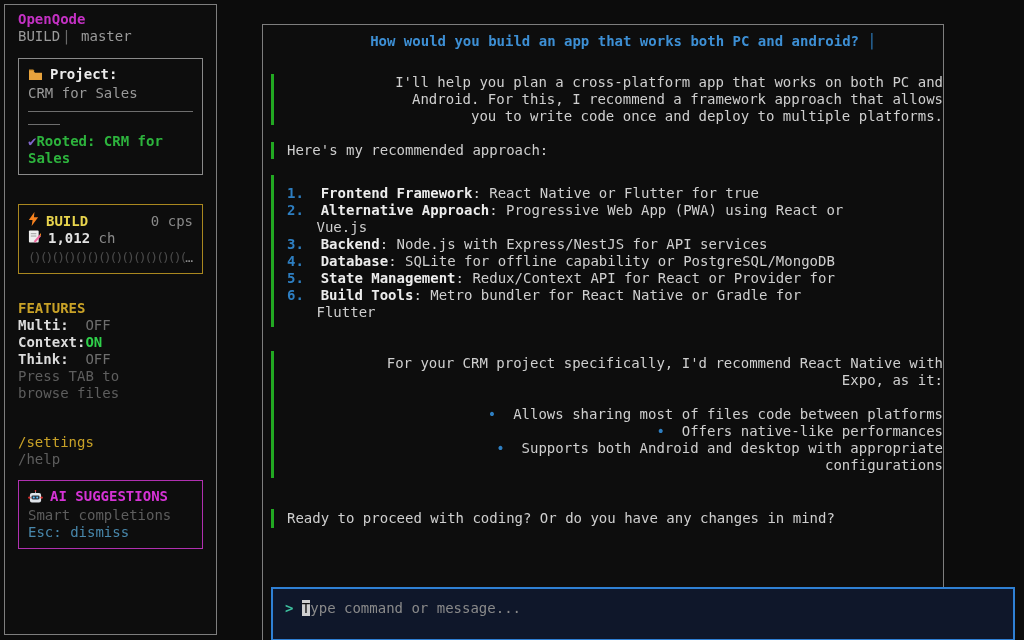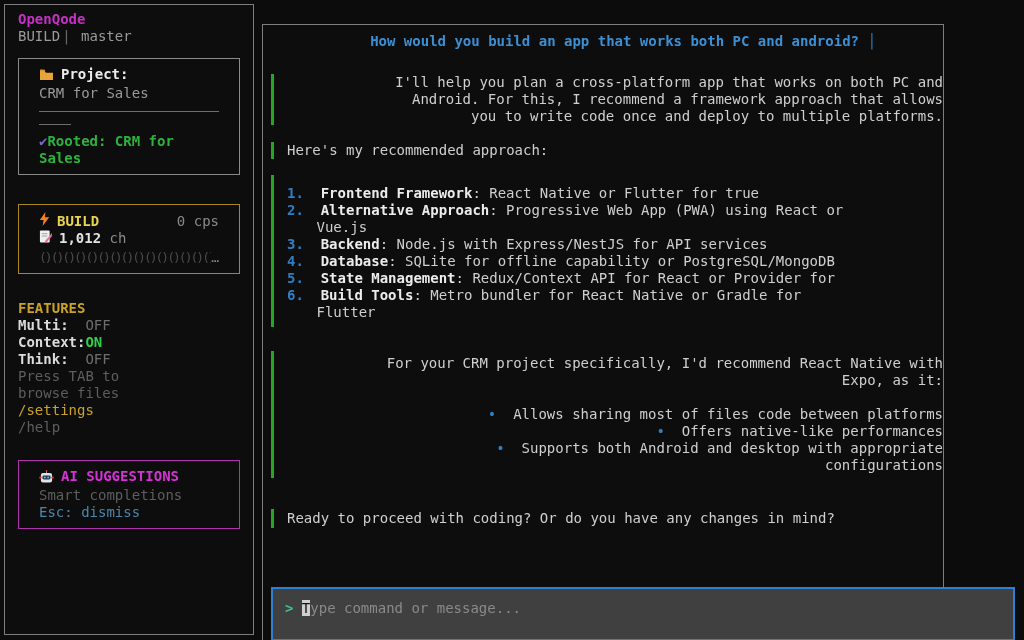--- a/index.html
+++ b/index.html
@@ -1,26 +1,26 @@
 <!DOCTYPE html>
 <html><head>
 <meta charset="utf-8">
 <style>
   * { margin:0; padding:0; box-sizing:border-box; }
   html,body { width:1024px; height:640px; background:#0c0c0c; overflow:hidden;
     font-family:"DejaVu Sans Mono","Liberation Mono",monospace; font-size:14px; line-height:17px; color:#cfcfcf; }
   .panel { position:absolute; top:4px; height:631px; border:1px solid #7e7e7e; background:#0d0d0d; }
-  .sidebar { left:4px; width:250px; padding:6px 13px; }
+  .sidebar { left:4px; width:213px; padding:6px 13px; }
   .main { left:262px; width:682px; padding:8px 0 0 0;margin-top:20px; }
 
   
   .app-title { color:#c431c4; font-weight:bold; }
   .app-subtitle { color:#9a9a9a; }
   .app-subtitle .divider { color:#6a6a6a; padding:0 2px; }
-  .box { border:1px solid #8a8a8a; padding:7px 20px; margin-top:13px; }
+  .box { border:1px solid #8a8a8a; padding:7px 9px; margin-top:13px; }
   .icon { display:inline-block; vertical-align:-2px; margin-right:7px; }
   .bold-white { color:#ececec; font-weight:bold; }
   .gray { color:#9a9a9a; }
   .dim { color:#5e5e5e; }
   .hr-full { border-top:1px solid #6e6e6e; margin:9px 0 12px 0; }
   .hr-short { border-top:1px solid #6e6e6e; width:32px; margin:0 0 8px 0; }
   .check { color:#8066cc; font-weight:bold; }
   .rooted { color:#2db33d; font-weight:bold; }
 
   .live-box { border-color:#a9871f; margin-top:29px; }
@@ -31,23 +31,23 @@
   .stat-unit { color:#8a8a8a; }
   .pattern-row { display:flex; color:#4a4a4a; font-size:13px; margin-top:2px; }
   .pattern { flex:1; overflow:hidden; white-space:nowrap; letter-spacing:-2px; }
   .pattern-end { color:#8a8a8a; letter-spacing:0; }
 
   .features { margin-top:26px; }
   .features-heading { color:#c9a227; font-weight:bold; }
   .toggle-label { color:#dcdcdc; font-weight:bold; }
   .toggle-off { color:#6e6e6e; }
   .toggle-on { color:#2fd04a; font-weight:bold; }
-  .cmd-hl { color:#c9a227; }
+  .cmd-hl { color:#c9a227;margin-top:32px; }
 
-  .ai-box { border-color:#b030b0; margin-top:24px; }
+  .ai-box { border-color:#b030b0; margin-top:12px; }
   .ai-heading { color:#d633d6; font-weight:bold; }
   .hint-blue { color:#4887ab; }
 
   
   .question-row { text-align:center; color:#3d8fd4; font-weight:bold; padding-left:40px; white-space:pre; }
   .q-cursor { color:#2e7fc2; font-weight:normal; }
   .msg { margin-left:8px; border-left:3px solid #22a822; padding-left:13px; }
   .line { white-space:pre; }
   .para1 { margin-top:24px;text-align:right; }
   .para2 { margin-top:17px; }
@@ -56,21 +56,21 @@
   .li .num { color:#2e7fc2; font-weight:bold; display:inline-block; width:2ch; margin-right:2ch; text-align:left; }
   .li .term { color:#ececec; font-weight:bold; }
   .cont { white-space:pre; padding-left:3.5ch; }
   .para3 { margin-top:24px; padding-top:4px; padding-bottom:4px;text-align:right; }
   .blank-line { height:17px; }
   .bullet-row { white-space:pre; }
   .bullet { color:#2e7fc2; display:inline-block; width:1ch; margin-right:2ch; }
   .closing { margin-top:31px; padding:1px 0 1px 13px; }
 
   .input-box { position:absolute; left:8px; bottom:13px; width:744px; height:54px;
-    border:2px solid #2f80d4; padding:11px 12px; background:#404040; cursor:text; }
+    border:2px solid #2f80d4; padding:11px 12px; background:#0f172a; cursor:text; }
   .prompt { color:#3dbf9e; font-weight:bold; margin-right:1ch; }
   .cursor-block { background:#cfcfcf; color:#111; }
   .placeholder { color:#8a8a8a; }
 </style>
 </head>
 <body>
 
 <div class="panel sidebar">
   <div class="app-title">OpenQode</div>
   <div class="app-subtitle">

